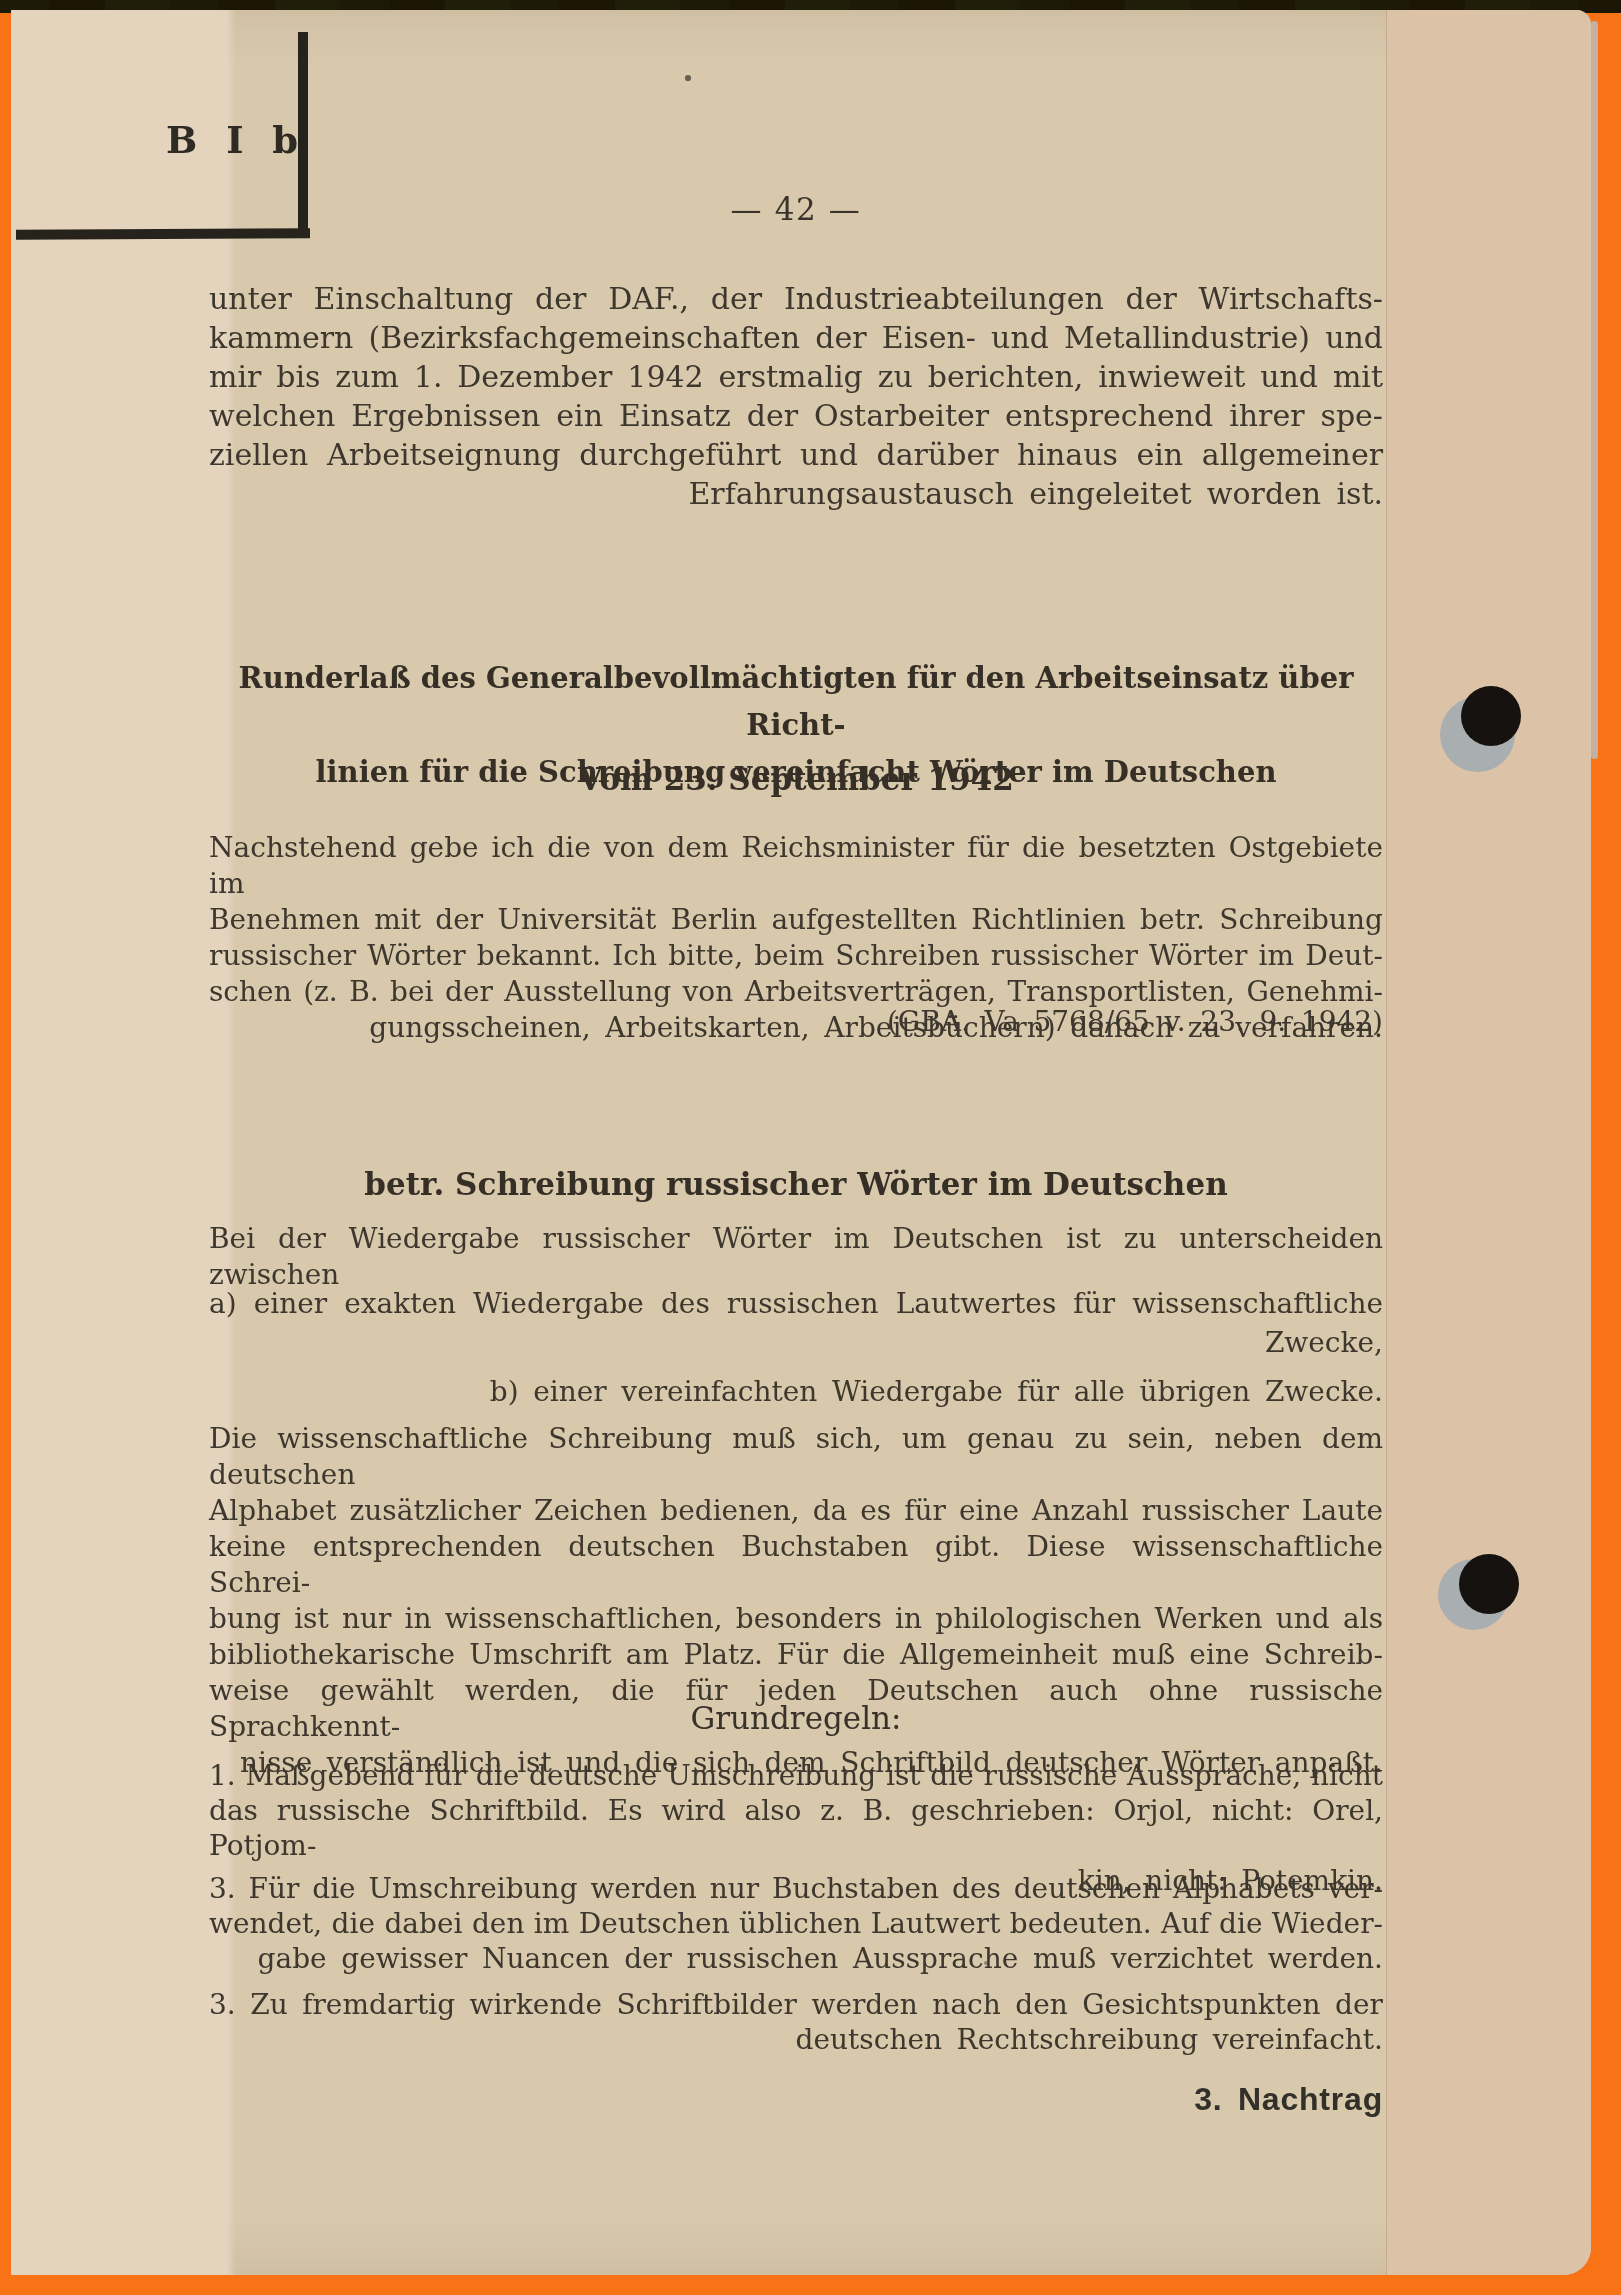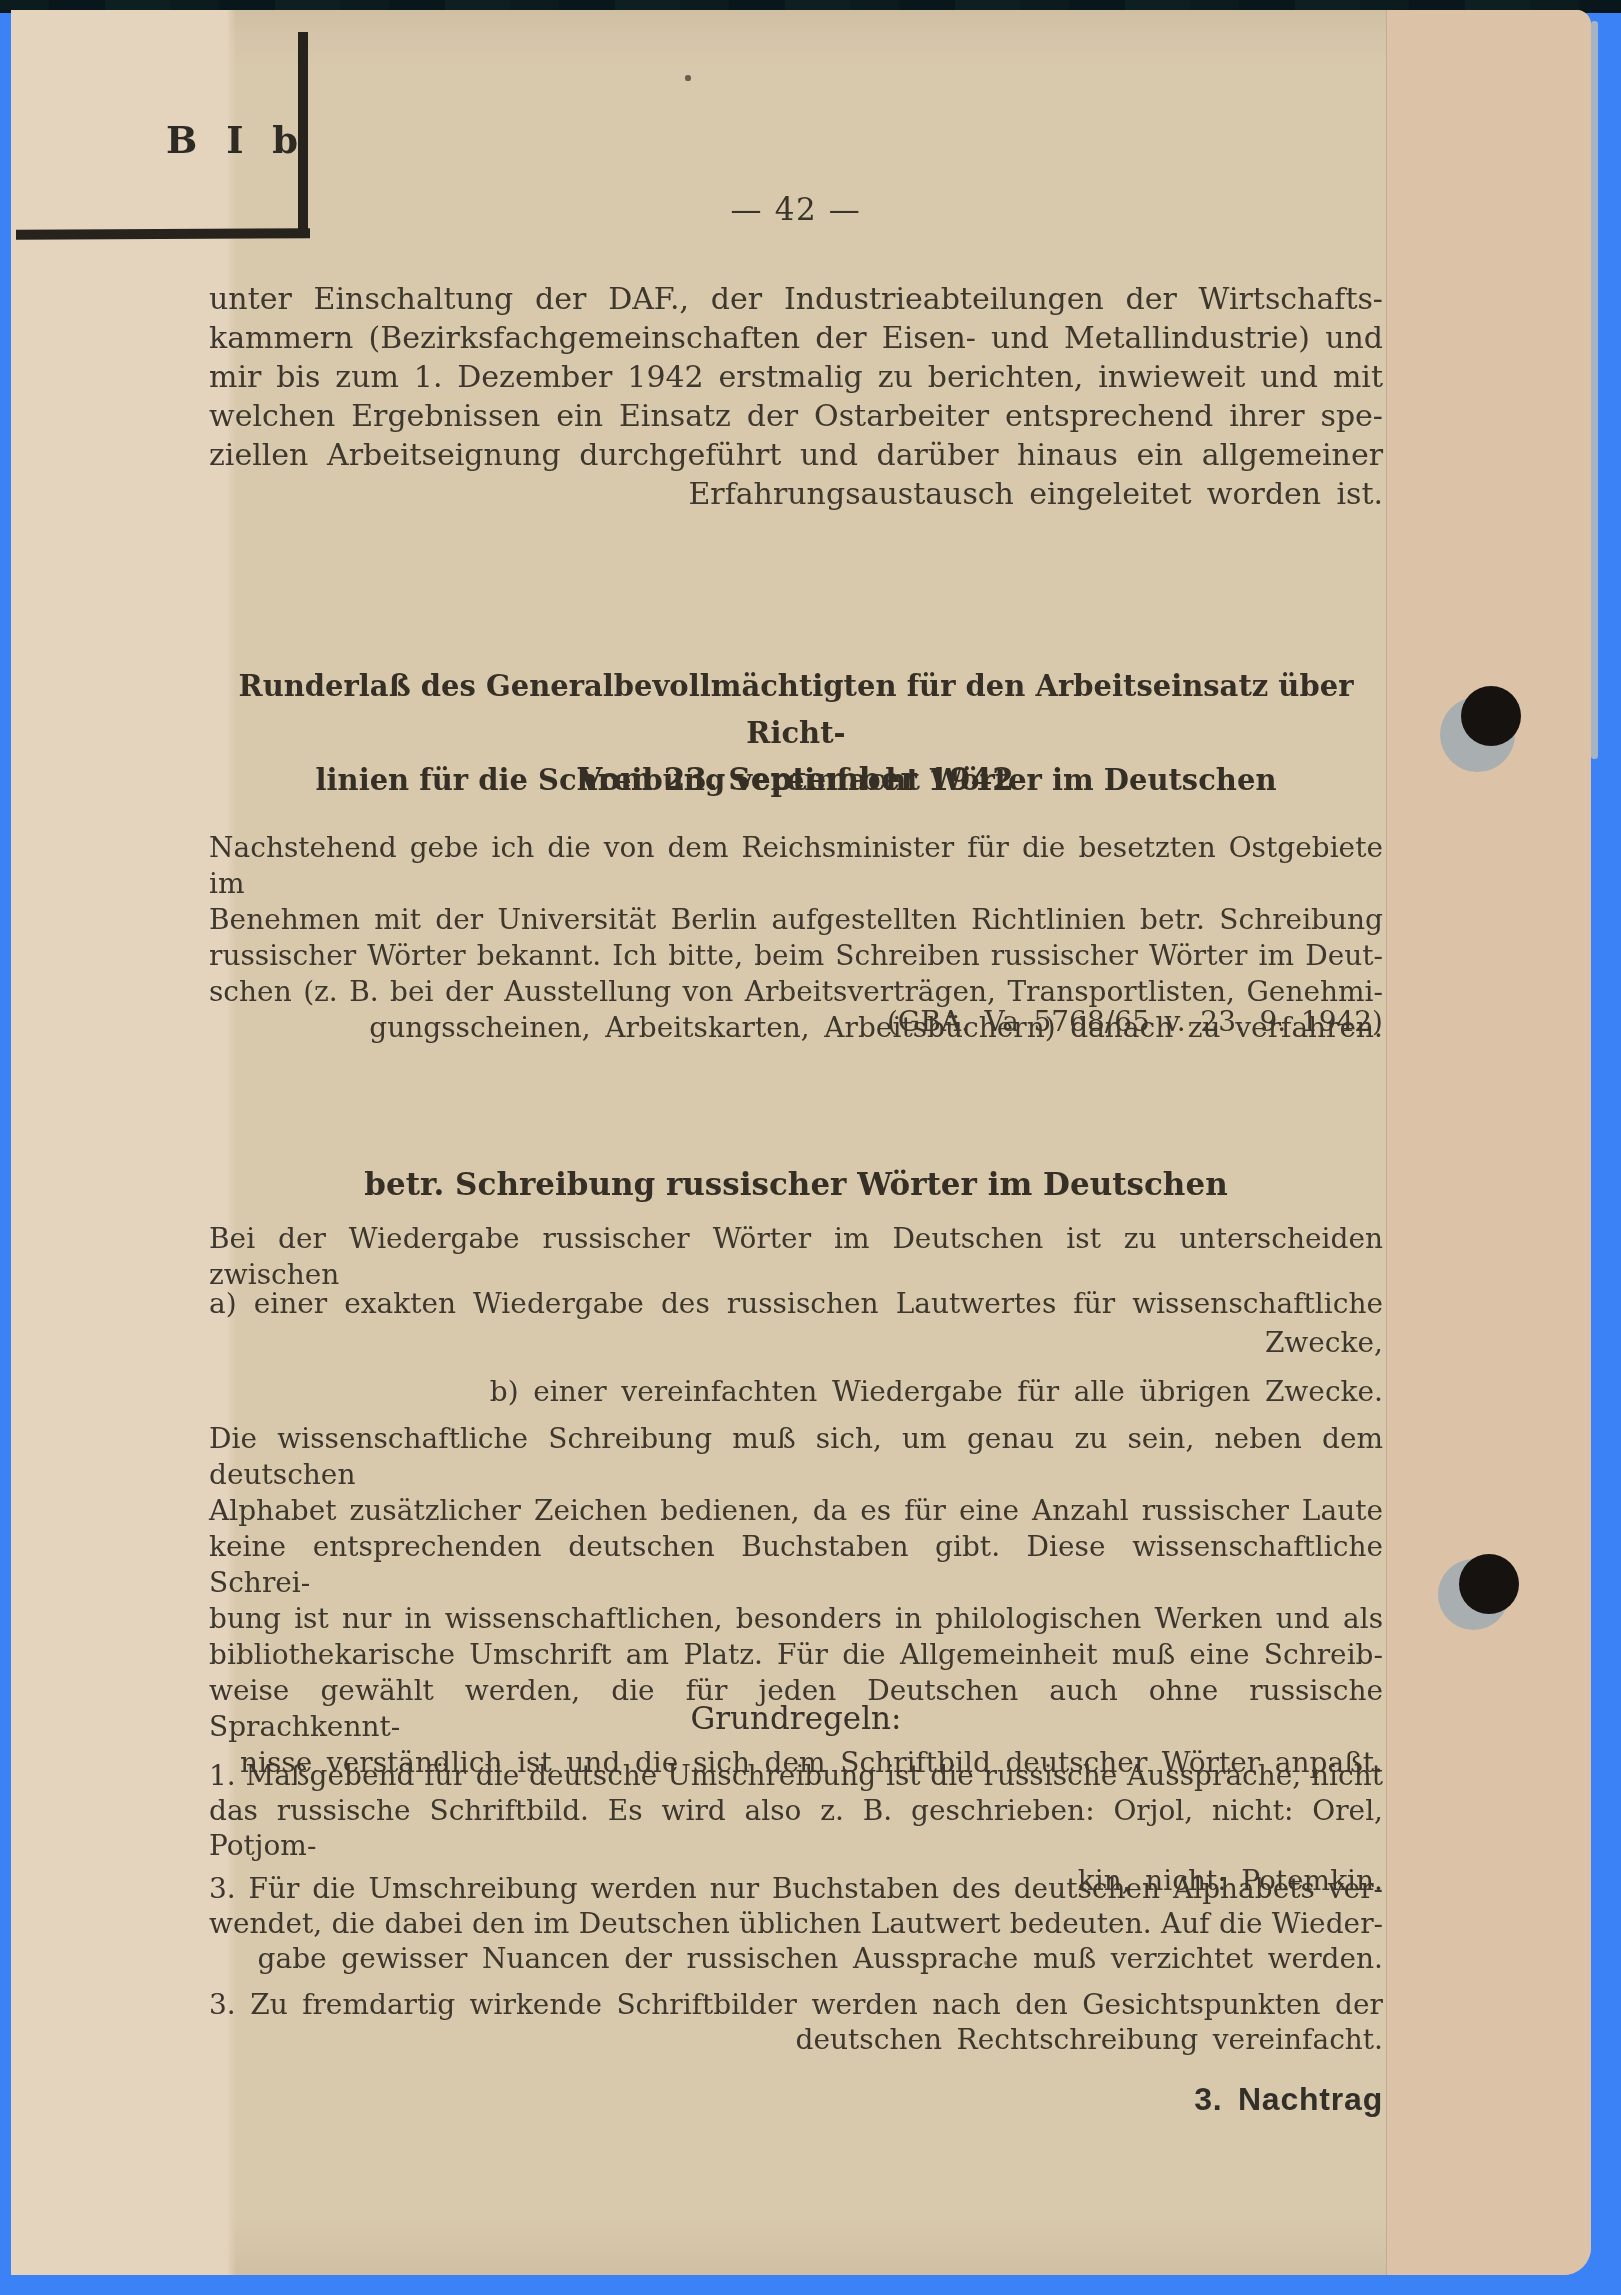--- a/index.html
+++ b/index.html
@@ -1,18 +1,18 @@
 <!DOCTYPE html>
 <html style="font-size:13px"><head>
 <meta charset="utf-8">
 <style>
   html,body{margin:0;padding:0;background:#060606;}
   #screenshot{
     position:relative;width:1622px;height:2295px;overflow:hidden;
-    background:#3b82f6;
+    background:#f97316;
     font-family:"DejaVu Serif",serif;
   }
   #screenshot::before{
     content:"";position:absolute;left:0;top:0;width:100%;height:13px;z-index:0;
     background:repeating-linear-gradient(90deg,#061006 0 49px,#030b03 49px 105px,#081408 105px 170px);
     opacity:.9;
   }
   .paper{
     position:absolute;left:11.4px;top:9.7px;width:1580px;height:2265px;z-index:1;
     background:#d8c8ac;
@@ -50,21 +50,21 @@
   .ll{text-align:right;word-spacing:5.7px;}
   .cl{text-align:center;}
   .indent{padding-left:47px;}
 
   .label-bib{
     position:absolute;left:166px;top:118px;z-index:6;
     font-weight:bold;font-size:37px;letter-spacing:8px;color:#2e2a24;
   }
   .pagenum{top:191px;font-size:31px;letter-spacing:1.6px;color:#3a342b;}
   .p1{top:279px;font-size:30px;line-height:39px;}
-  .decree-title{top:655px;font-size:29px;font-weight:bold;line-height:47px;color:#352f26;margin-top:8px;}
+  .decree-title{top:655px;font-size:29px;font-weight:bold;line-height:47px;color:#352f26;}
   .decree-date{top:761px;font-size:31px;font-weight:bold;color:#352f26;}
   .dense{font-size:28px;line-height:36px;}
   .decree-body{top:830px;}
   .decree-ref{top:1005px;font-size:28px;}
   .h-richtlinien{top:1114px;font-size:31px;font-weight:bold;color:#352f26;}
   .h-betr{top:1166px;font-size:31px;font-weight:bold;color:#352f26;text-align:center;}
   .intro-line{top:1221px;font-size:28px;line-height:36px;}
   .item-a{top:1284px;font-size:28px;line-height:39px;}
   .item-b{top:1374px;font-size:28px;line-height:36px;}
   .explanation{top:1421px;}

